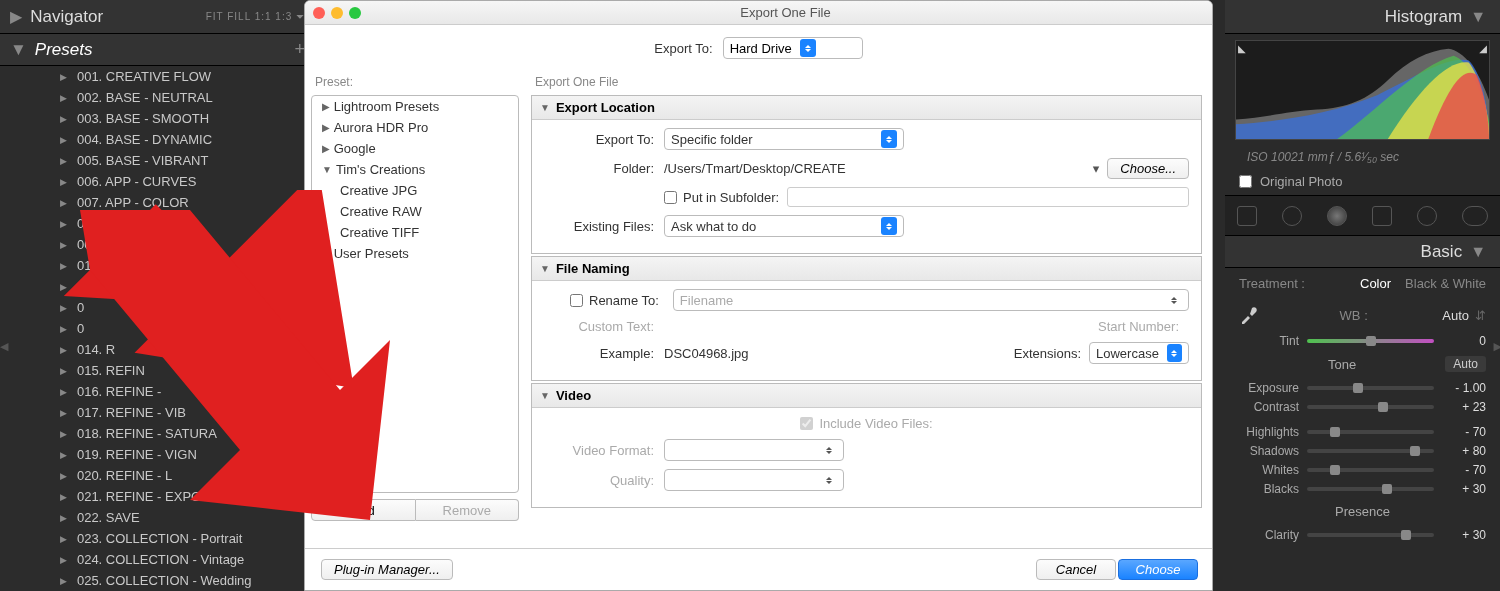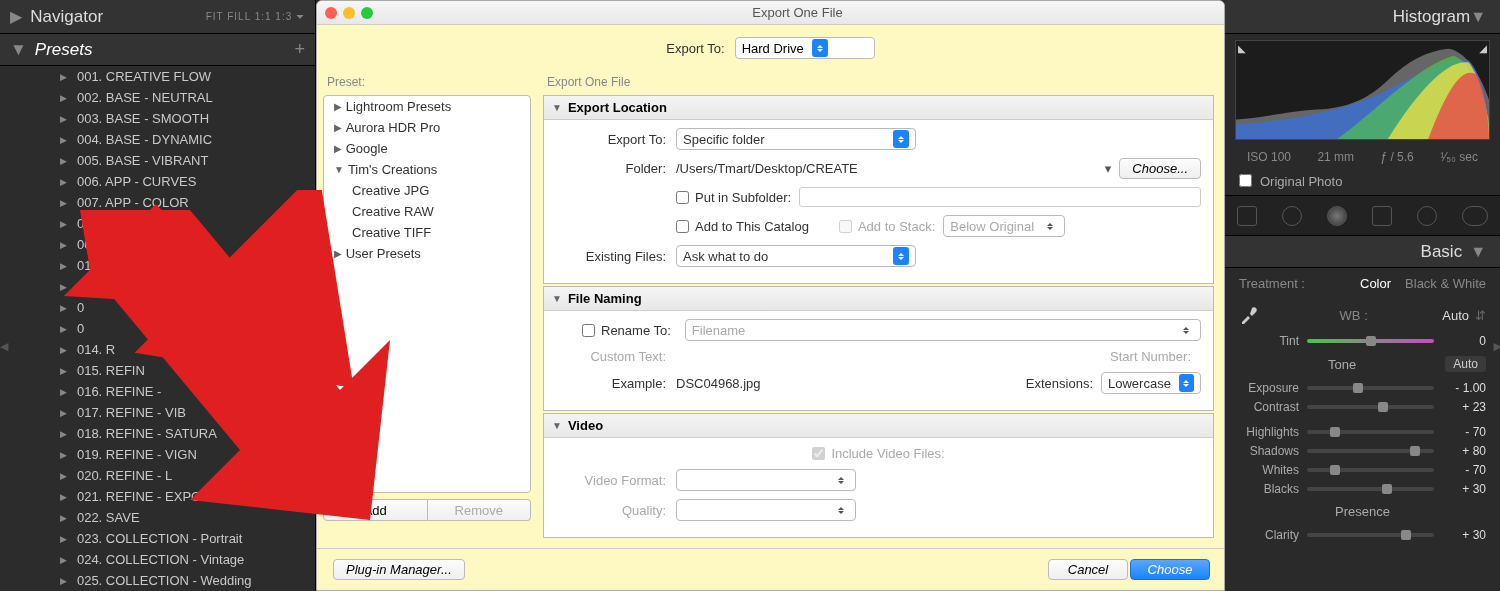--- a/index.html
+++ b/index.html
@@ -16,25 +16,25 @@
   .lp-section .title { flex:1; font-weight:300;font-style:italic; }
   .lp-section .plus { color:#888; font-size:18px;}
   .preset-list { height: calc(100% - 66px); overflow:hidden; }
   .preset-row { display:flex; align-items:center; height:21px; padding-left:60px; font-size:13px; color:#c9c9c9; }
   .preset-row .tri { margin-right:10px; color:#888; font-size:9px;}
   .left-edge-collapse { position:absolute; left:0; top:340px; color:#555; font-size:11px; }
 
   
   .right-panel { position:absolute; right:0; top:0; width:275px; height:591px; background:#2a2a2a; color:#ccc; }
   .rp-header { height:34px; display:flex; align-items:center; justify-content:flex-end; padding:0 14px; border-bottom:1px solid #000; background:#333;}
-  .rp-header .title { font-size:17px; font-weight:300; color:#ddd; margin-right:0;}
+  .rp-header .title { font-size:17px; font-weight:300; color:#ddd; margin-right:8px;}
   .rp-header .tri { color:#888; }
   .histogram { height:100px; margin:6px 10px; border:1px solid #444; background:#1c1c1c; position:relative; overflow:hidden;}
-  .histo-info { display:flex; justify-content:space-between; padding:4px 22px; font-size:12px; color:#888;}
-  .rp-check-row { display:flex; align-items:flex-start; padding:6px 14px; font-size:13px; color:#aaa; border-bottom:1px solid #000;}
+  .histo-info { display:flex; padding:4px 22px; font-size:12px; color:#888;font-style:italic;}
+  .rp-check-row { display:flex; align-items:center; padding:6px 14px; font-size:13px; color:#aaa; border-bottom:1px solid #000;}
   .rp-check-row input { margin-right:8px; }
   .tool-strip { display:flex; justify-content:space-around; align-items:center; height:40px; background:#222; border-bottom:1px solid #000;}
   .tool-strip .tool { width:20px; height:20px; border:1px solid #555; border-radius:50%; }
   .tool-strip .tool.rect { border-radius:3px; }
   .basic-header { height:32px; display:flex; align-items:center; justify-content:flex-end; padding:0 14px; background:#333; border-bottom:1px solid #000;}
   .basic-header .title { font-size:17px; color:#ddd; margin-right:8px; font-weight:300;}
   .basic-header .tri { color:#888;}
   .treat-row { display:flex; align-items:center; padding:8px 14px; font-size:13px; color:#888;}
   .treat-row .lbl { flex:1;}
   .treat-row .opt { margin-left:14px; color:#888;}
@@ -47,21 +47,21 @@
   .slider-row .lbl { width:60px; text-align:right; margin-right:8px;}
   .slider-row .track { flex:1; height:4px; background:#444; position:relative; border-radius:2px;}
   .slider-row .thumb { position:absolute; top:-3px; width:10px; height:10px; background:#888; border-radius:2px; transform:translateX(-5px);}
   .slider-row .val { width:44px; text-align:right; margin-left:8px; color:#ddd;}
   .section-title-row { display:flex; align-items:center; padding:6px 14px; font-size:13px; color:#aaa;}
   .section-title-row .sTitle { flex:1; text-align:center;}
   .section-title-row .auto-btn { font-size:12px; color:#ccc; background:#3a3a3a; padding:1px 8px; border-radius:3px;}
   .right-edge-collapse { position:absolute; right:-2px; top:340px; color:#555; font-size:11px;}
 
   
-  .modal { position:absolute; left:316px; top:0; width:909px; height:591px; background:#fef9c3; border:1px solid #aaa; border-radius:6px 6px 0 0; overflow:hidden;}
+  .modal { position:absolute; left:304px; top:0; width:909px; height:591px; background:#ffffff; border:1px solid #aaa; border-radius:6px 6px 0 0; overflow:hidden;}
   .titlebar { height:24px; background:linear-gradient(#f6f6f6,#e8e8e8); border-bottom:1px solid #ccc; display:flex; align-items:center; padding:0 8px;}
   .tl-btn { width:12px; height:12px; border-radius:50%; margin-right:6px;}
   .tl-close{background:#ff5f57;} .tl-min{background:#febc2e;} .tl-max{background:#28c840;}
   .titlebar .title { flex:1; text-align:center; font-size:13px; color:#555;}
   .export-to-row { height:46px; display:flex; align-items:center; justify-content:center;}
   .export-to-row .lbl { font-size:13px; color:#333; margin-right:10px;}
   .combo { background:#fff; border:1px solid #bbb; border-radius:4px; font-size:13px; padding:2px 6px; display:flex; align-items:center; height:22px;}
   .combo .arrow-btn { width:16px; height:18px; background:#1a83ff; border-radius:3px; margin-left:8px; display:flex; flex-direction:column; align-items:center; justify-content:center;}
   .combo .arrow-btn::before{content:"";border:3px solid transparent;border-bottom-color:#fff;margin-bottom:1px;}
   .combo .arrow-btn::after{content:"";border:3px solid transparent;border-top-color:#fff;}
@@ -278,31 +278,20 @@
             <span class="flbl">Folder:</span>
             <span class="path">/Users/Tmart/Desktop/CREATE</span>
             <span class="dropdown-caret">▾</span>
             <button class="btn">Choose...</button>
           </div>
           <div class="frow" style="padding-left:120px">
             <input type="checkbox" style="">
             <span>Put in Subfolder:</span>
             <div class="input-box" style="flex:1;margin-left:8px"></div>
           </div>
-          <div class="frow" style="padding-left:120px">
-            <input type="checkbox" style="">
-            <span>Add to This Catalog</span>
-            <span style="width:30px"></span>
-            <input type="checkbox" disabled="" style="">
-            <span class="disabled-text">Add to Stack:</span>
-            <div class="combo plain" style="margin-left:8px;color:#aaa">
-              <span>Below Original</span>
-                <span class="arrow-btn"></span>
-            </div>
-          </div>
           <div class="frow">
             <span class="flbl">Existing Files:</span>
             <div class="combo textish">
               <span style="flex:1">Ask what to do</span>
               <span class="arrow-btn"></span>
             </div>
           </div>
         </div>
       </div>
 

